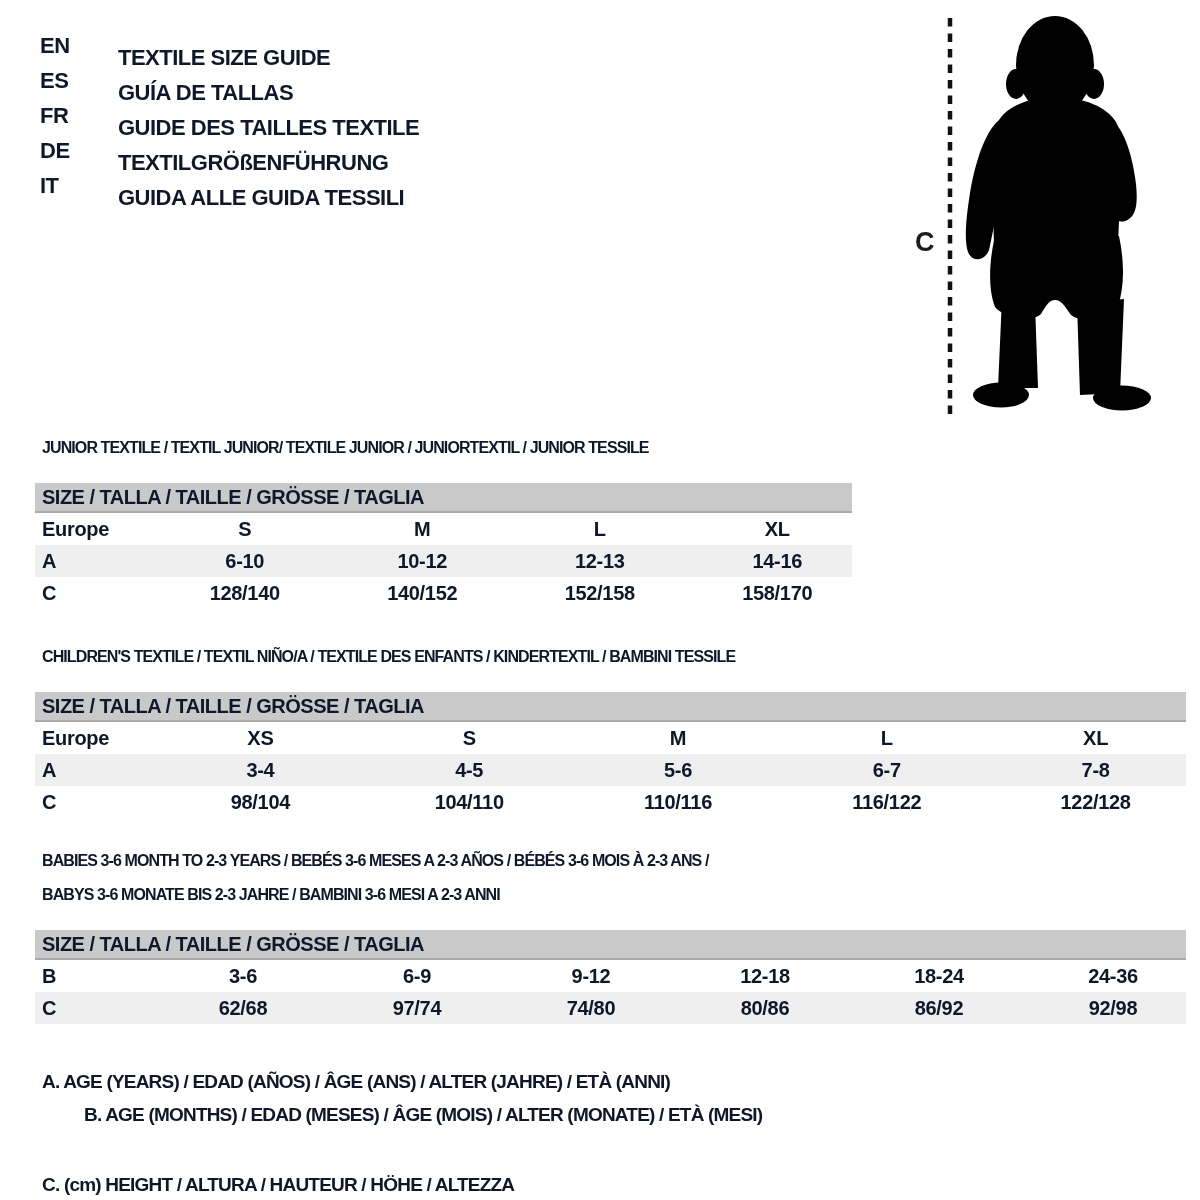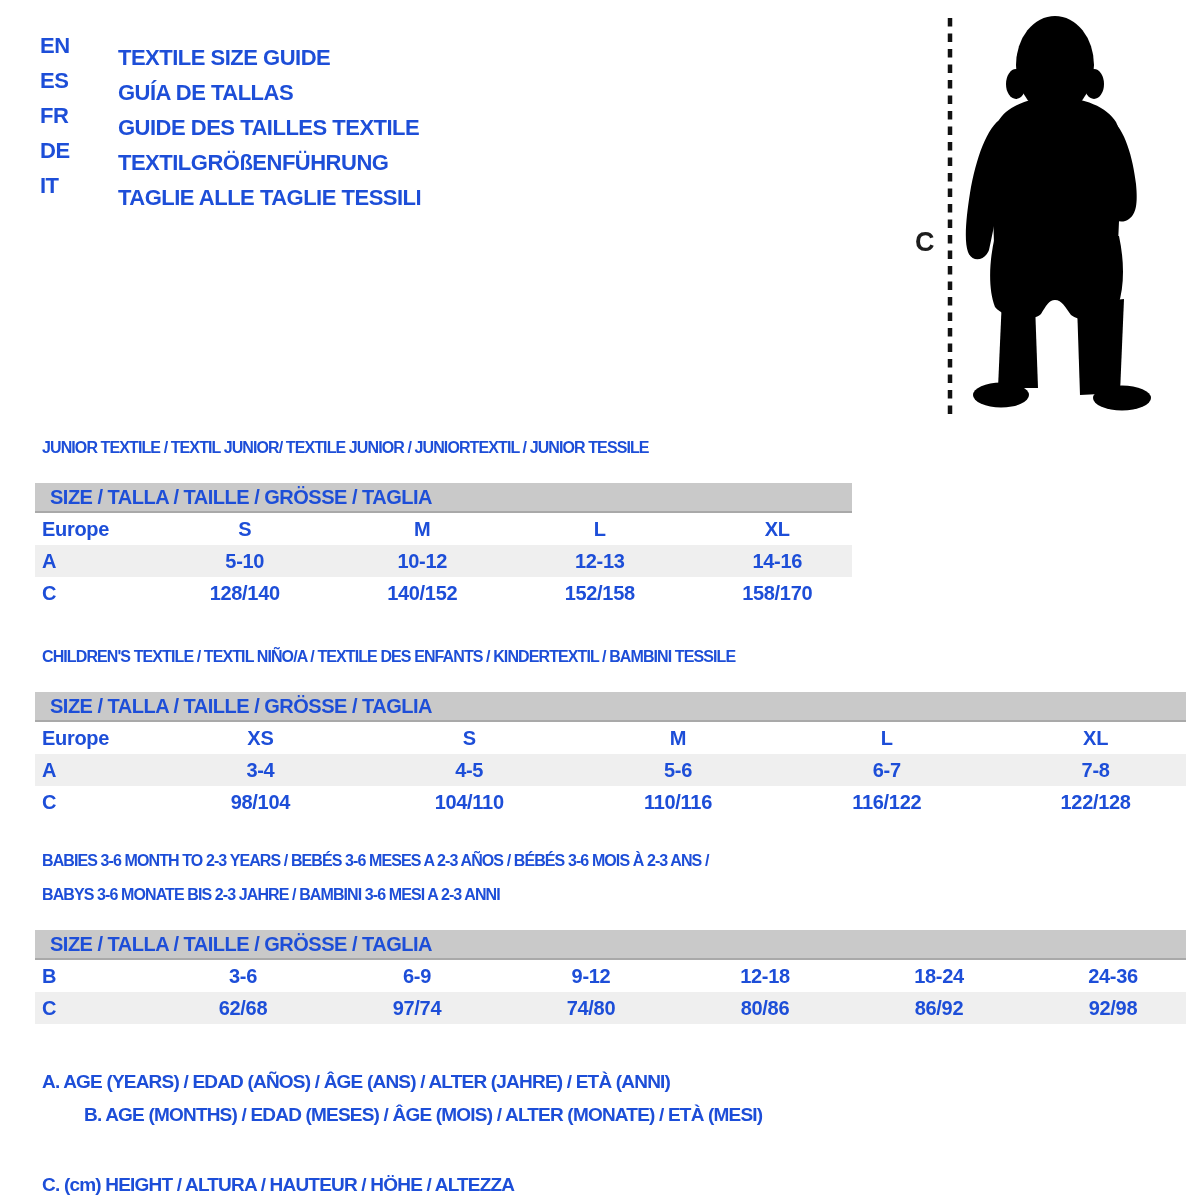--- a/index.html
+++ b/index.html
@@ -1,32 +1,32 @@
 <!DOCTYPE html>
 <html><head>
 <meta charset="utf-8">
 <style>
   html,body{margin:0;padding:0;background:#fff;}
   .page{
     position:relative;width:1200px;height:1200px;background:#ffffff;overflow:hidden;
-    font-family:"Liberation Sans",sans-serif;font-weight:700;color:#1d4ed8;text-decoration:underline;
+    font-family:"Liberation Sans",sans-serif;font-weight:700;color:#0f172a;text-decoration:underline;
   }
   
   .lang-block{position:absolute;left:40px;top:28px;}
   .lang-row{display:flex;height:35px;align-items:center;font-size:22px;letter-spacing:-0.5px;}
   .lang-code{width:78px;flex:0 0 78px;}
   .lang-label{white-space:nowrap;margin-top:25px;}
   
   .figure-svg{position:absolute;left:905px;top:8px;}
   
   .sec-title{position:absolute;left:42px;font-size:16px;letter-spacing:-0.9px;white-space:nowrap;line-height:23px;}
   
   .tbl{position:absolute;left:35px;}
   .size-bar{height:28px;background:#c9c9c9;border-bottom:2px solid #a9a9a9;
-    display:flex;align-items:center;padding-left:15px;font-size:20px;letter-spacing:-0.5px;}
+    display:flex;align-items:center;padding-left:7px;font-size:20px;letter-spacing:-0.5px;}
   .trow{display:flex;height:32px;align-items:center;font-size:20px;letter-spacing:-0.3px;gap:28px;}
   .tbl > .trow:nth-child(3){background:#efefef;}
   .tcell{flex:1;text-align:center;white-space:nowrap;}
   .tcell.label{flex:0 0 100px;text-align:left;padding-left:7px;}
   .tbl1{top:483px;width:817px;}
   .tbl2{top:692px;width:1151px;}
   .tbl3{top:930px;width:1151px;}
   #title1{top:436px;}
   #title2{top:645px;}
   #title3a{top:849px;}
@@ -54,21 +54,21 @@
     <div class="lang-row">
       <span class="lang-code">FR</span>
       <span class="lang-label">GUIDE DES TAILLES TEXTILE</span>
     </div>
     <div class="lang-row">
       <span class="lang-code">DE</span>
       <span class="lang-label">TEXTILGRÖßENFÜHRUNG</span>
     </div>
     <div class="lang-row">
       <span class="lang-code">IT</span>
-      <span class="lang-label">TAGLIE ALLE TAGLIE TESSILI</span>
+      <span class="lang-label">GUIDA ALLE GUIDA TESSILI</span>
     </div>
   </div>
 
   <svg class="figure-svg" width="260" height="412" viewBox="0 0 260 412" xmlns="http://www.w3.org/2000/svg">
     <line x1="45" y1="10" x2="45" y2="406" stroke="#111" stroke-width="4.5" stroke-dasharray="8.5 7"></line>
     <text x="10" y="243" font-size="27" font-weight="bold" fill="#1c1c1c">C</text>
     <g fill="#000">
       <ellipse cx="150" cy="57" rx="39" ry="49"></ellipse>
       <ellipse cx="111" cy="76" rx="10" ry="15"></ellipse>
       <ellipse cx="189" cy="76" rx="10" ry="15"></ellipse>
@@ -88,21 +88,21 @@
     <div class="size-bar">SIZE / TALLA / TAILLE / GRÖSSE / TAGLIA</div>
   <div class="trow">
         <div class="tcell label">Europe</div>
         <div class="tcell">S</div>
         <div class="tcell">M</div>
         <div class="tcell">L</div>
         <div class="tcell">XL</div>
       </div>
       <div class="trow">
         <div class="tcell label">A</div>
-        <div class="tcell">5-10</div>
+        <div class="tcell">6-10</div>
         <div class="tcell">10-12</div>
         <div class="tcell">12-13</div>
         <div class="tcell">14-16</div>
       </div>
       <div class="trow">
         <div class="tcell label">C</div>
         <div class="tcell">128/140</div>
         <div class="tcell">140/152</div>
         <div class="tcell">152/158</div>
         <div class="tcell">158/170</div>

